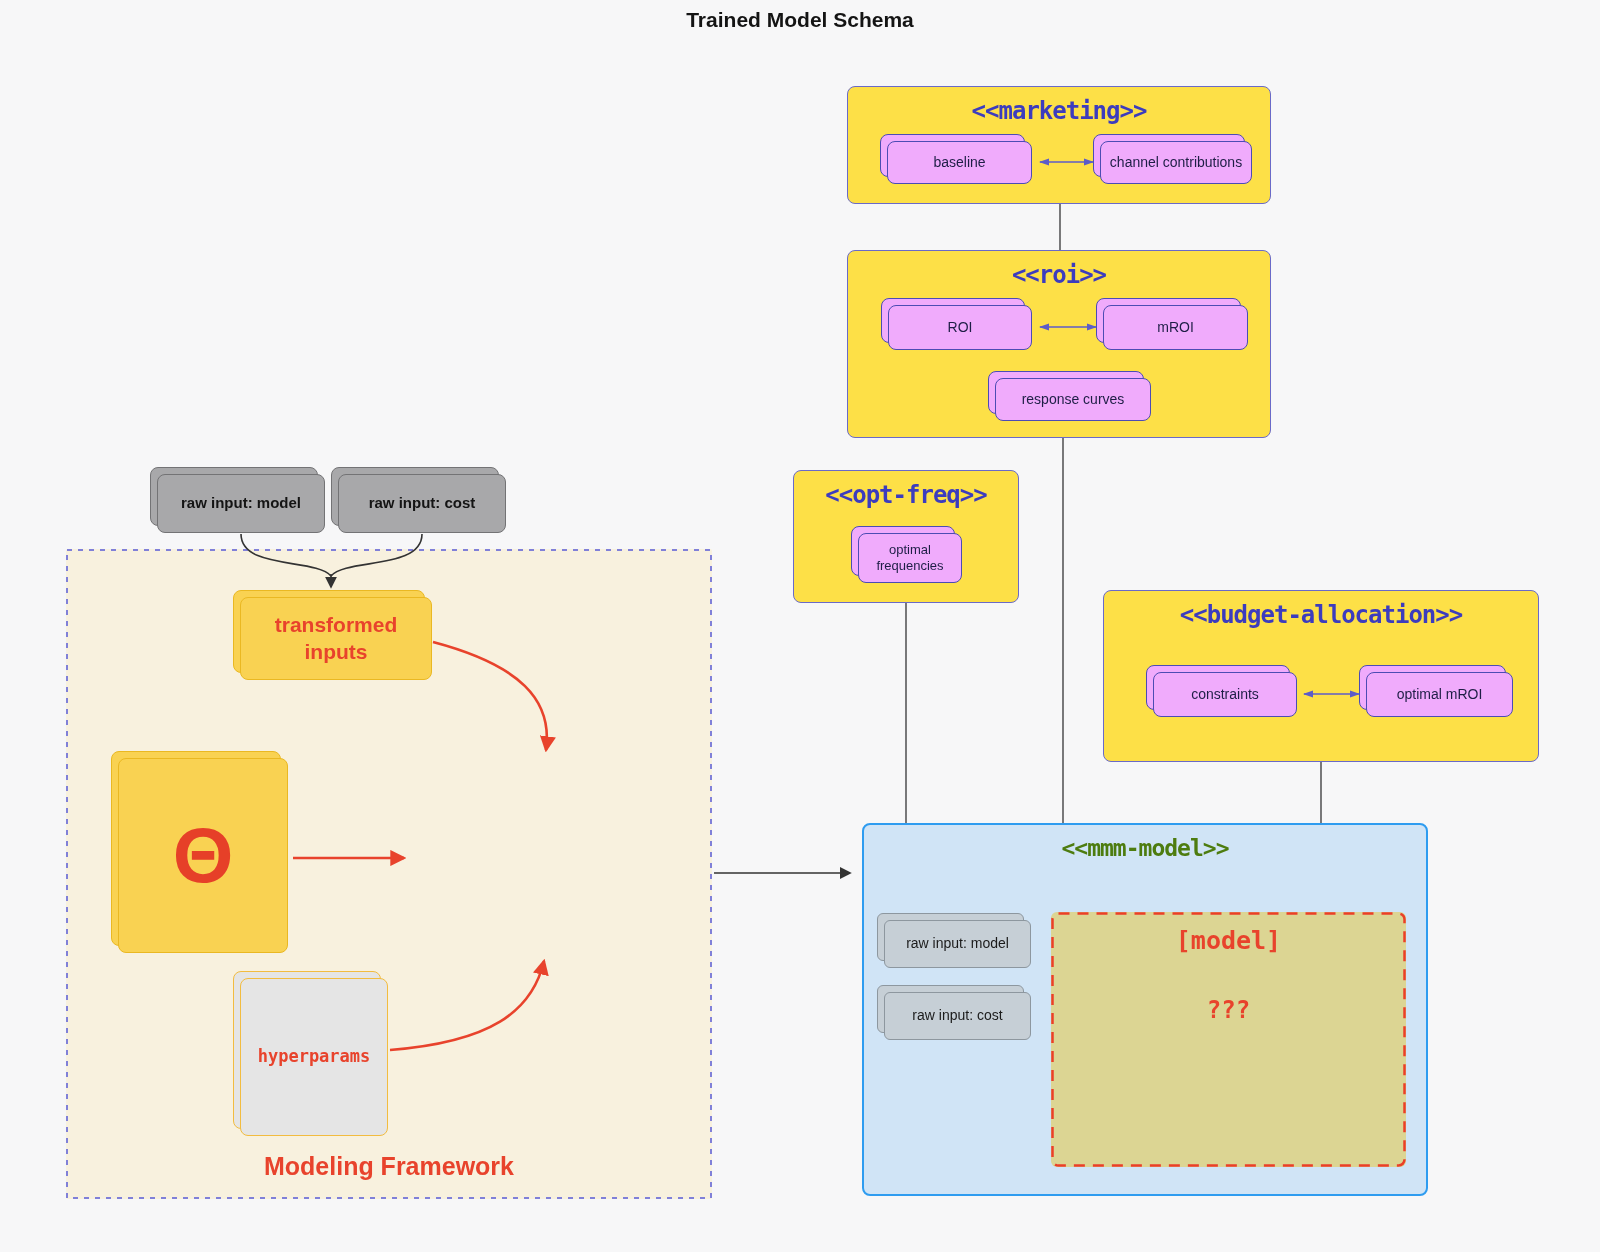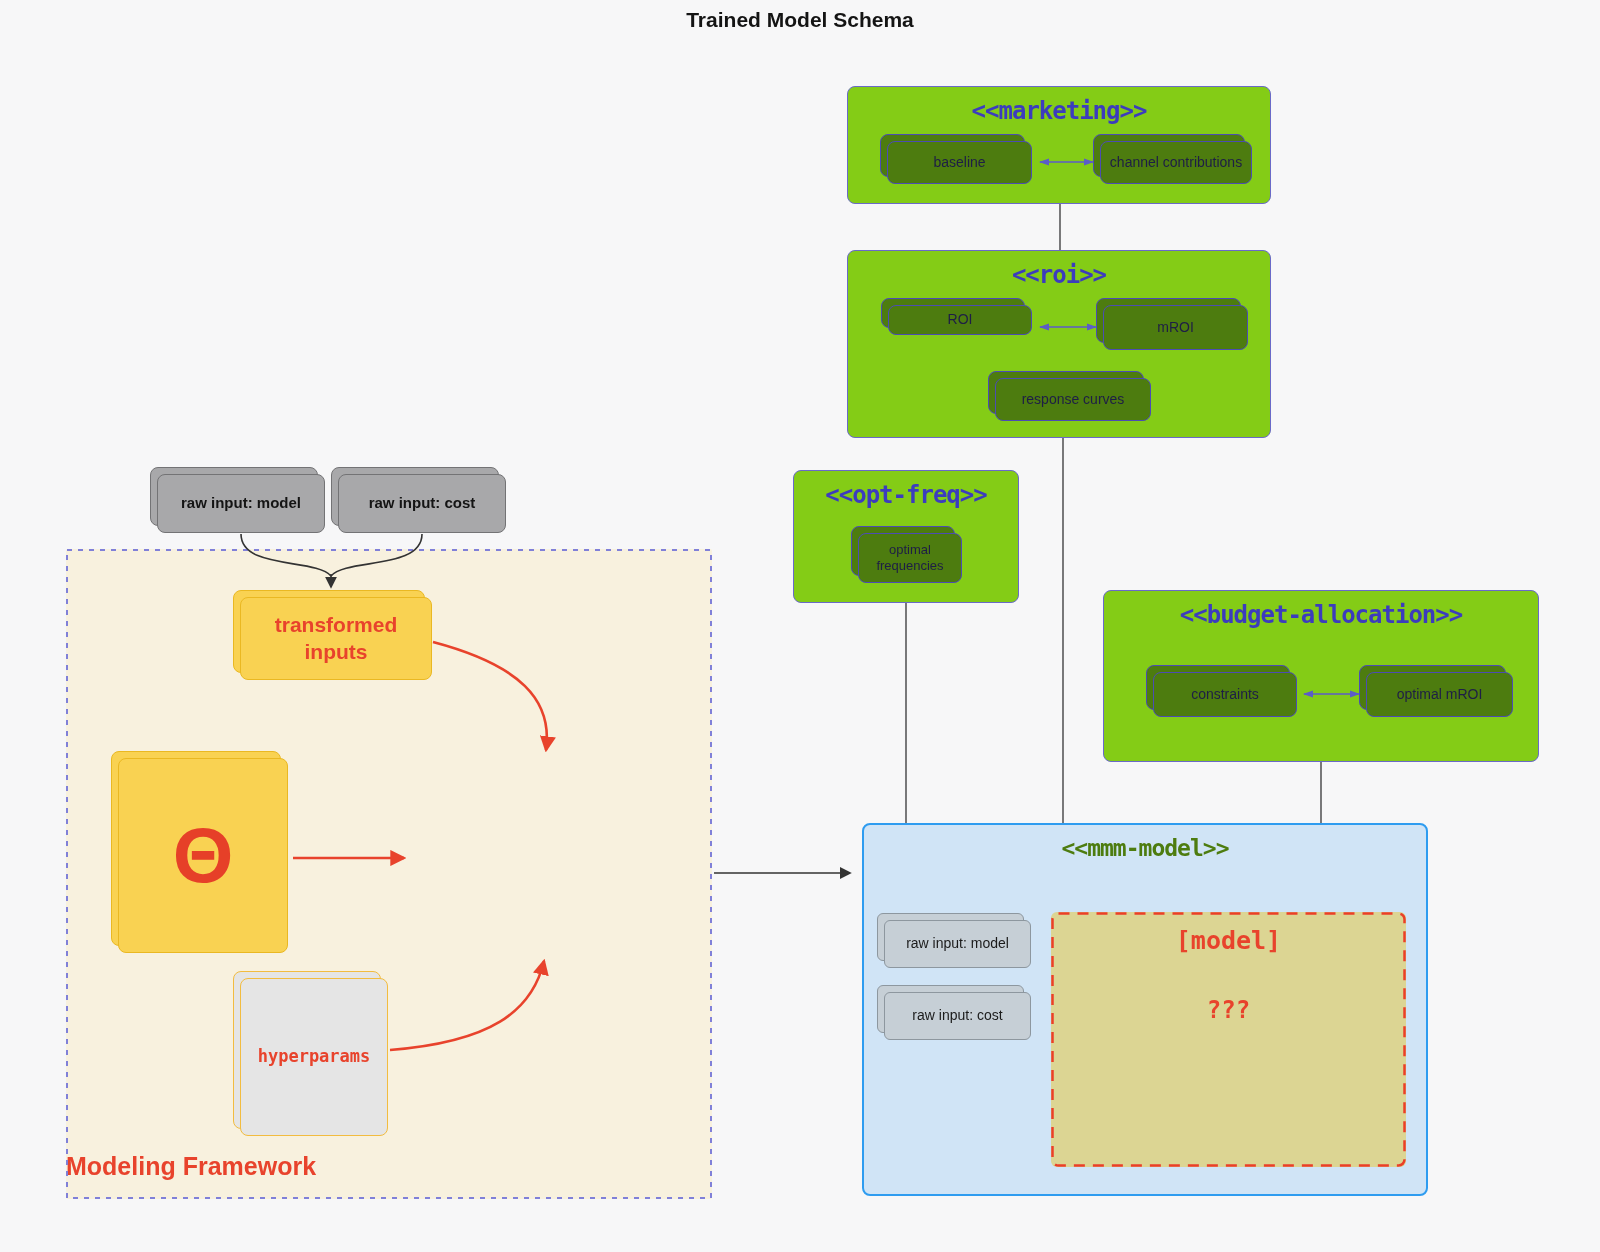--- a/index.html
+++ b/index.html
@@ -2,33 +2,33 @@
 <html><head>
 <meta charset="utf-8">
 <style>
   html,body{margin:0;padding:0;background:#f7f7f8;}
   .canvas{position:relative;width:1600px;height:1252px;background:#f7f7f8;
           font-family:"Liberation Sans",sans-serif;overflow:hidden;}
   .title{position:absolute;left:0;top:8px;width:1600px;text-align:center;
          font-size:21px;font-weight:bold;color:#141414;}
   
   .group{position:absolute;border-radius:8px;box-sizing:border-box;}
-  .lav{background:#84cc16;border:1.5px solid #6a6ac8;}
+  .lav{background:#fde047;border:1.5px solid #6a6ac8;}
   .mmmbox{background:#d0e4f6;border:2px solid #2e9cf0;}
   .framework{background:#f8f1de;border-radius:2px;}
   .gtitle{width:100%;text-align:center;font-family:"DejaVu Sans Mono",monospace;
           font-weight:bold;font-size:24px;color:#3c3cbe;padding-top:10px;letter-spacing:-1px;}
   .gtitle.blue{color:#4d7c0f;font-size:23px;}
   
   .stack{position:absolute;}
   .back,.front{position:absolute;border-radius:8px;box-sizing:border-box;}
   .back{left:-7px;top:-7px;width:100%;height:100%;}
   .front{left:0;top:0;width:100%;height:100%;display:flex;align-items:center;
          justify-content:center;text-align:center;line-height:1.25;}
-  .purple>.back,.purple>.front{background:#4d7c0f;border:1.5px solid #4c4cb4;}
+  .purple>.back,.purple>.front{background:#f0abfc;border:1.5px solid #4c4cb4;}
   .purple>.front{font-size:14px;color:#1e1e46;}
   .grey>.back,.grey>.front{background:#a8a8aa;border:1.5px solid #737375;}
   .grey>.front{font-size:15px;font-weight:bold;color:#141414;}
   .bluegrey>.back,.bluegrey>.front{background:#c6cfd6;border:1.5px solid #8d979f;border-radius:6px;}
   .bluegrey>.front{font-size:14px;color:#1b1b1b;}
   .yellow>.back,.yellow>.front{background:#f9d252;border:1.5px solid #eab822;}
   .yellow-light>.back,.yellow-light>.front{background:#e5e5e5;border:1.5px solid #f2bc40;}
   .ti>.front{font-weight:bold;font-size:21px;color:#e8432c;}
   .hp>.front{font-family:"DejaVu Sans Mono",monospace;font-weight:bold;font-size:17px;color:#e8432c;}
   .theta>.front{font-size:78px;font-weight:bold;color:#e64028;}
@@ -37,21 +37,21 @@
   
   .train{position:absolute;left:412px;top:757px;width:265px;height:196px;background:#f9d252;
          border:1.5px solid #e9ae14;border-radius:50%;display:flex;align-items:center;
          justify-content:center;font-size:27px;font-weight:bold;color:#e8432c;}
   .model-box{position:absolute;left:1051px;top:912px;width:355px;height:255px;
              background:#dcd593;border-radius:6px;}
   .model-title{position:absolute;left:1051px;top:926px;width:355px;text-align:center;
                font-family:"DejaVu Sans Mono",monospace;font-size:25px;font-weight:bold;color:#e8432c;}
   .qqq{position:absolute;left:1051px;top:996px;width:355px;text-align:center;
        font-family:"DejaVu Sans Mono",monospace;font-size:24px;font-weight:bold;color:#e8432c;}
-  .fw-label{position:absolute;left:66px;top:1152px;width:646px;text-align:left;
+  .fw-label{position:absolute;left:66px;top:1152px;width:646px;text-align:center;
             font-size:25px;font-weight:bold;color:#e8432c;}
   svg.overlay{position:absolute;left:0;top:0;pointer-events:none;}
   .conn{stroke:#58585a;stroke-width:1.6;fill:none;}
   .darrow{stroke:#333;stroke-width:1.6;fill:none;}
   .rarrow{stroke:#e8432c;stroke-width:2.6;fill:none;}
   .parrow{stroke:#5c5cc8;stroke-width:1.3;fill:none;}
 </style>
 </head>
 <body>
 
@@ -124,21 +124,21 @@
         <span>baseline</span>
       </div>
   </div>
   <div class="stack purple" style="left:1100px;top:141px;width:152px;height:43px;">
     <div class="back"></div>
     <div class="front">
         <span>channel contributions</span>
       </div>
   </div>
 
-  <div class="stack purple" style="left:888px;top:305px;width:144px;height:30px;">
+  <div class="stack purple" style="left:888px;top:305px;width:144px;height:45px;">
     <div class="back"></div>
     <div class="front">
         <span>ROI</span>
       </div>
   </div>
   <div class="stack purple" style="left:1103px;top:305px;width:145px;height:45px;">
     <div class="back"></div>
     <div class="front">
         <span>mROI</span>
       </div>

